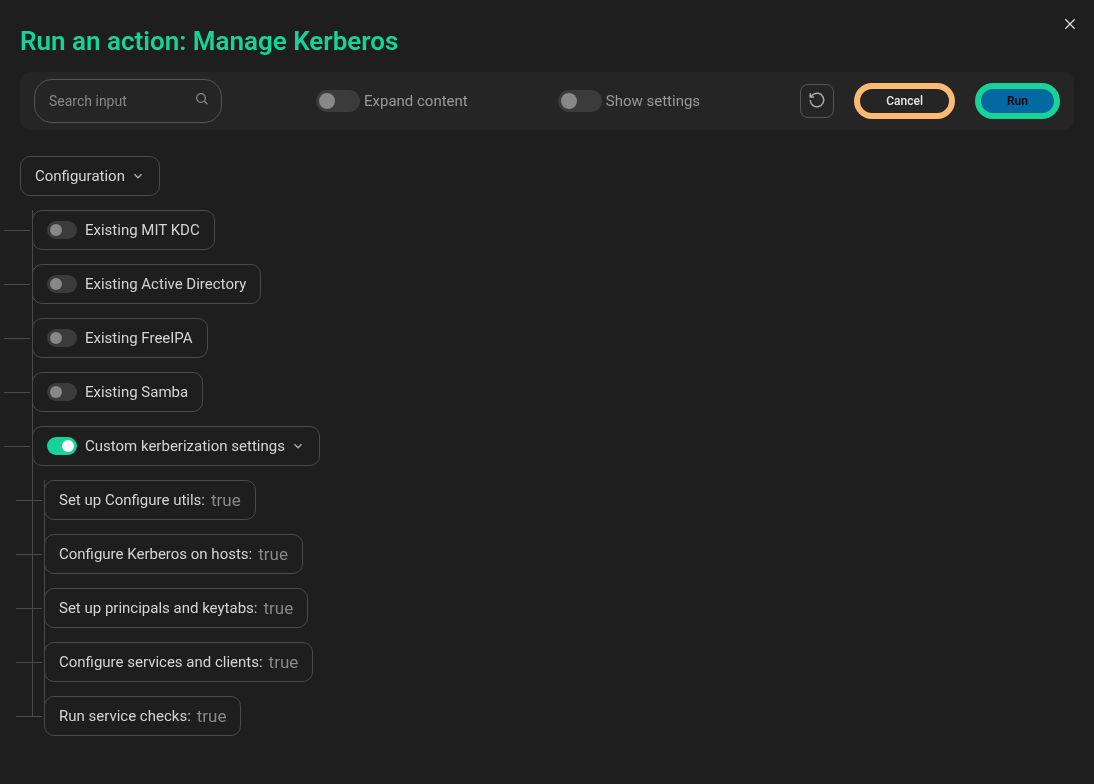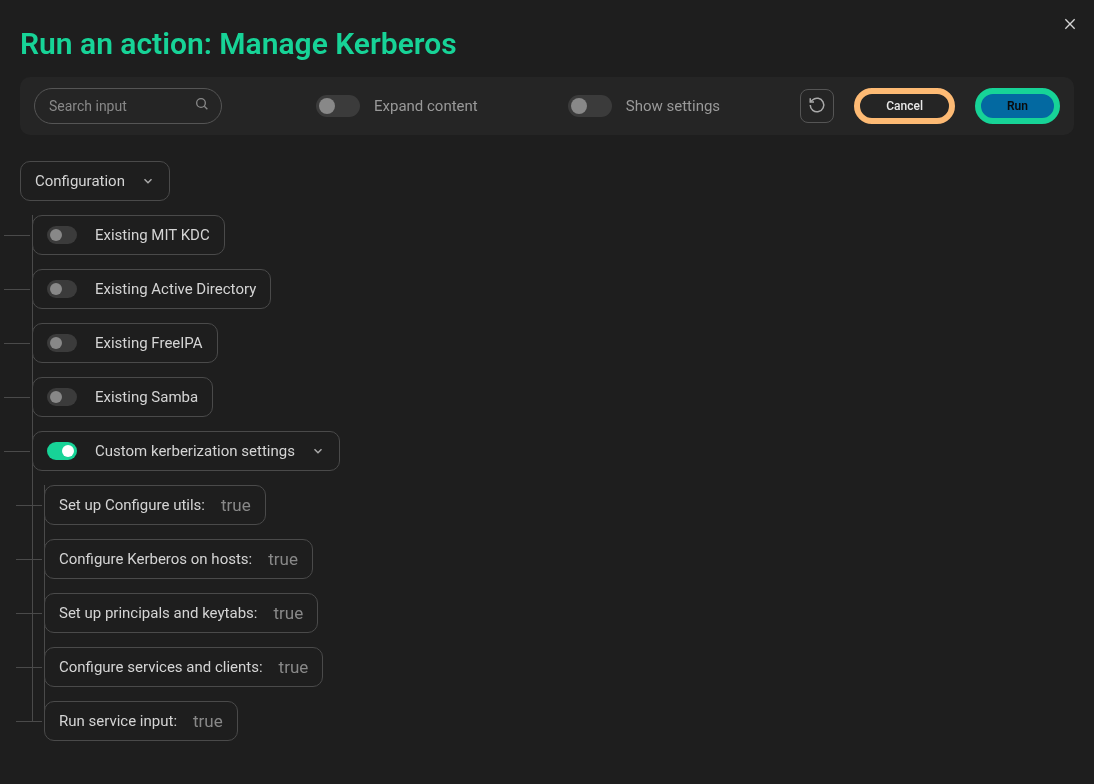--- a/index.html
+++ b/index.html
@@ -1,39 +1,39 @@
 <!DOCTYPE html>
 <html><head>
 <meta charset="utf-8">
 <style>
   * { box-sizing: border-box; margin: 0; padding: 0; font-family: -apple-system, BlinkMacSystemFont, "Segoe UI", Roboto, Helvetica, Arial, sans-serif; }
   body { background: #1e1e1e; color: #d4d4d4; width: 1094px; height: 784px; overflow: hidden; position: relative; }
   .close-btn { position: absolute; top: 12px; right: 12px; width: 24px; height: 24px; display: flex; align-items: center; justify-content: center; cursor: pointer; color: #d4d4d4; }
   .close-btn svg { width: 16px; height: 16px; }
-  .title { color: #17d397; font-size: 30px; font-weight: 600; padding: 26px 20px 16px 20px; }
+  .title { color: #17d397; font-size: 26px; font-weight: 600; padding: 26px 20px 16px 20px; }
   .toolbar { background: #252525; border-radius: 10px; margin: 0 20px; height: 58px; display: flex; align-items: center; padding: 0 14px; gap: 20px; }
-  .search-wrap { position: relative; width: 188px; height: 36px; }
+  .search-wrap { position: relative; width: 188px; height: 44px; }
   .search-input { width: 100%; height: 100%; background: transparent; border: 1px solid #555; border-radius: 18px; padding: 0 36px 0 14px; color: #d4d4d4; font-size: 14px; outline: none; }
   .search-input::placeholder { color: #888; }
   .search-icon { position: absolute; right: 12px; top: 50%; transform: translateY(-50%); color: #888; pointer-events: none; }
-  .toggle-wrap { display: flex; align-items: center; gap: 14px; }
+  .toggle-wrap { display: flex; align-items: center; gap: 4px; }
   .toggle { width: 44px; height: 22px; background: #3b3b3b; border-radius: 11px; position: relative; cursor: pointer; flex-shrink: 0; }
   .toggle::after { content: ""; position: absolute; width: 16px; height: 16px; background: #888; border-radius: 50%; top: 3px; left: 3px; transition: left .15s; }
   .toggle.on { background: #17d397; }
   .toggle.on::after { background: #fff; left: 25px; }
   .toggle.small { width: 30px; height: 18px; }
   .toggle.small::after { width: 12px; height: 12px; top: 3px; left: 3px; }
   .toggle.small.on::after { left: 15px; }
   .toggle-label { color: #999; font-size: 15px; }
   .spacer { flex: 1; }
   .icon-btn { width: 34px; height: 34px; border: 1px solid #555; border-radius: 8px; background: transparent; display: flex; align-items: center; justify-content: center; color: #aaa; cursor: pointer; }
   .btn { height: 36px; padding: 0 26px; border-radius: 18px; border: 6px solid #fdba74; background: transparent; color: #e8e8e8; font-size: 12px; cursor: pointer; font-weight: 500; }
   .btn.primary { background: #0369a1; border-color: #17d397; color: #0a0a0a; font-weight: 600; }
   .tree { padding: 26px 20px 20px 20px; }
-  .node { display: inline-flex; align-items: center; height: 40px; padding: 0 14px; border: 1px solid #4a4a4a; border-radius: 10px; gap: 16px; background: #1e1e1e; }
+  .node { display: inline-flex; align-items: center; height: 40px; padding: 0 14px; border: 1px solid #4a4a4a; border-radius: 10px; gap: 6px; background: #1e1e1e; }
   .node-label { color: #d4d4d4; font-size: 15px; }
   .node-value { color: #888; font-size: 17px; }
   .chevron { color: #aaa; display: inline-flex; }
   .child-group { position: relative; margin-left: 12px; }
   .child-group::before { content: ""; position: absolute; left: 0; top: 0; bottom: 20px; width: 1px; background: #4a4a4a; }
   .child { position: relative; margin-top: 14px; }
   .child::before { content: ""; position: absolute; left: -28px; top: 20px; width: 26px; height: 1px; background: #4a4a4a; }
   .child-group.root { margin-left: 12px; }
   .node .toggle.small { margin-right: 2px; }
 </style>
@@ -166,21 +166,21 @@
 
         <div class="child">
           <div class="node">
             <span class="node-label">Configure services and clients:</span>
             <span class="node-value">true</span>
           </div>
         </div>
 
         <div class="child">
           <div class="node">
-            <span class="node-label">Run service input:</span>
+            <span class="node-label">Run service checks:</span>
             <span class="node-value">true</span>
           </div>
         </div>
 
       </div>
     </div>
 
   </div>
 </div>
 

